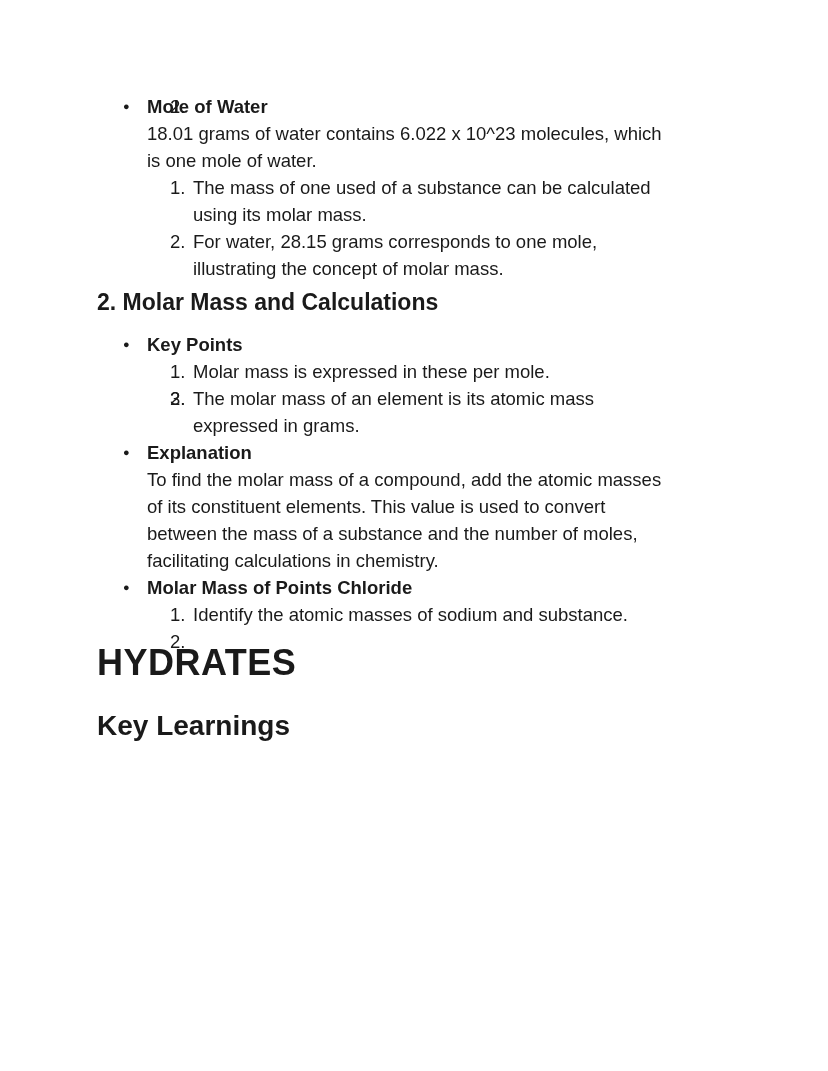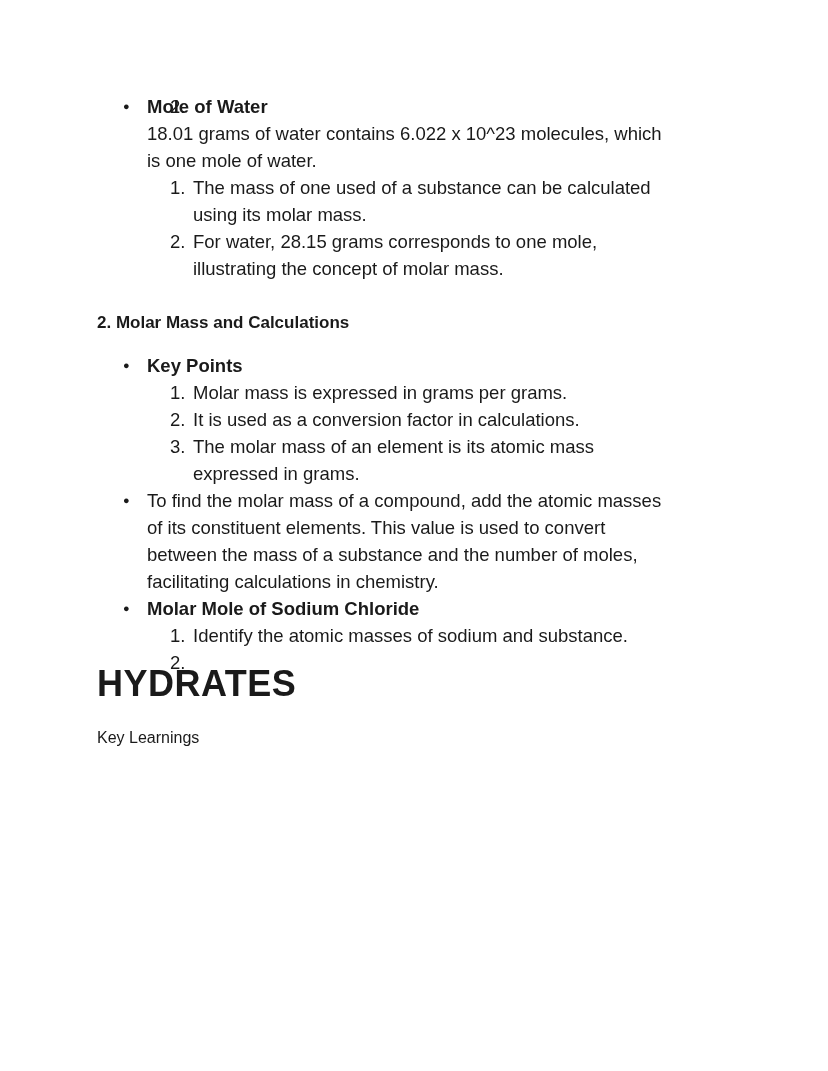--- a/index.html
+++ b/index.html
@@ -43,29 +43,29 @@
 
   h1.doc-h1 {
     margin: 13px 0 0 0;
     font-size: 36px;
     line-height: 44px;
     font-weight: 700;
     letter-spacing: 0.5px;
     color: #1a1a1a;
   }
   h2.doc-h2 {
-    margin: 14px 0 0 0;
-    font-size: 16px;
+    margin: 23px 0 0 0;
+    font-size: 28px;
     line-height: 36px;
-    font-weight: 400;
+    font-weight: 700;
     color: #1a1a1a;
   }
   h3.doc-h3 {
-    margin: 30px 0 18px 0;
-    font-size: 17px;
+    margin: 9px 0 18px 0;
+    font-size: 23px;
     line-height: 22px;
     font-weight: 700;
     color: #1a1a1a;
   }
 </style>
 </head>
 <body>
 
 <div class="page">
 
@@ -98,49 +98,49 @@
 
   <h3 class="doc-h3">2. Molar Mass and Calculations</h3>
 
   <div class="bullet-item">
     <span class="bdot">●</span>
     <div class="bcontent">
       <div class="btitle">Key Points</div>
       <div class="olist-nested">
         <div class="oli">
           <span class="num">1.</span>
-          <span class="txt">Molar mass is expressed in grams per grams.</span>
+          <span class="txt">Molar mass is expressed in these per mole.</span>
         </div>
         <div class="oli">
           <span class="num">2.</span>
-          <span class="txt">It is used as a conversion factor in calculations.</span>
         </div>
         <div class="oli">
           <span class="num">3.</span>
           <span class="txt">The molar mass of an element is its atomic mass
 expressed in grams.</span>
         </div>
       </div>
     </div>
   </div>
 
   <div class="bullet-item">
     <span class="bdot">●</span>
     <div class="bcontent">
+      <div class="btitle">Explanation</div>
       <div class="bbody">To find the molar mass of a compound, add the atomic masses
 of its constituent elements. This value is used to convert
 between the mass of a substance and the number of moles,
 facilitating calculations in chemistry.</div>
     </div>
   </div>
 
   <div class="bullet-item">
     <span class="bdot">●</span>
     <div class="bcontent">
-      <div class="btitle">Molar Mole of Sodium Chloride</div>
+      <div class="btitle">Molar Mass of Points Chloride</div>
       <div class="olist-nested">
         <div class="oli">
           <span class="num">1.</span>
           <span class="txt">Identify the atomic masses of sodium and substance.</span>
         </div>
         <div class="oli">
           <span class="num">2.</span>
         </div>
       </div>
     </div>

